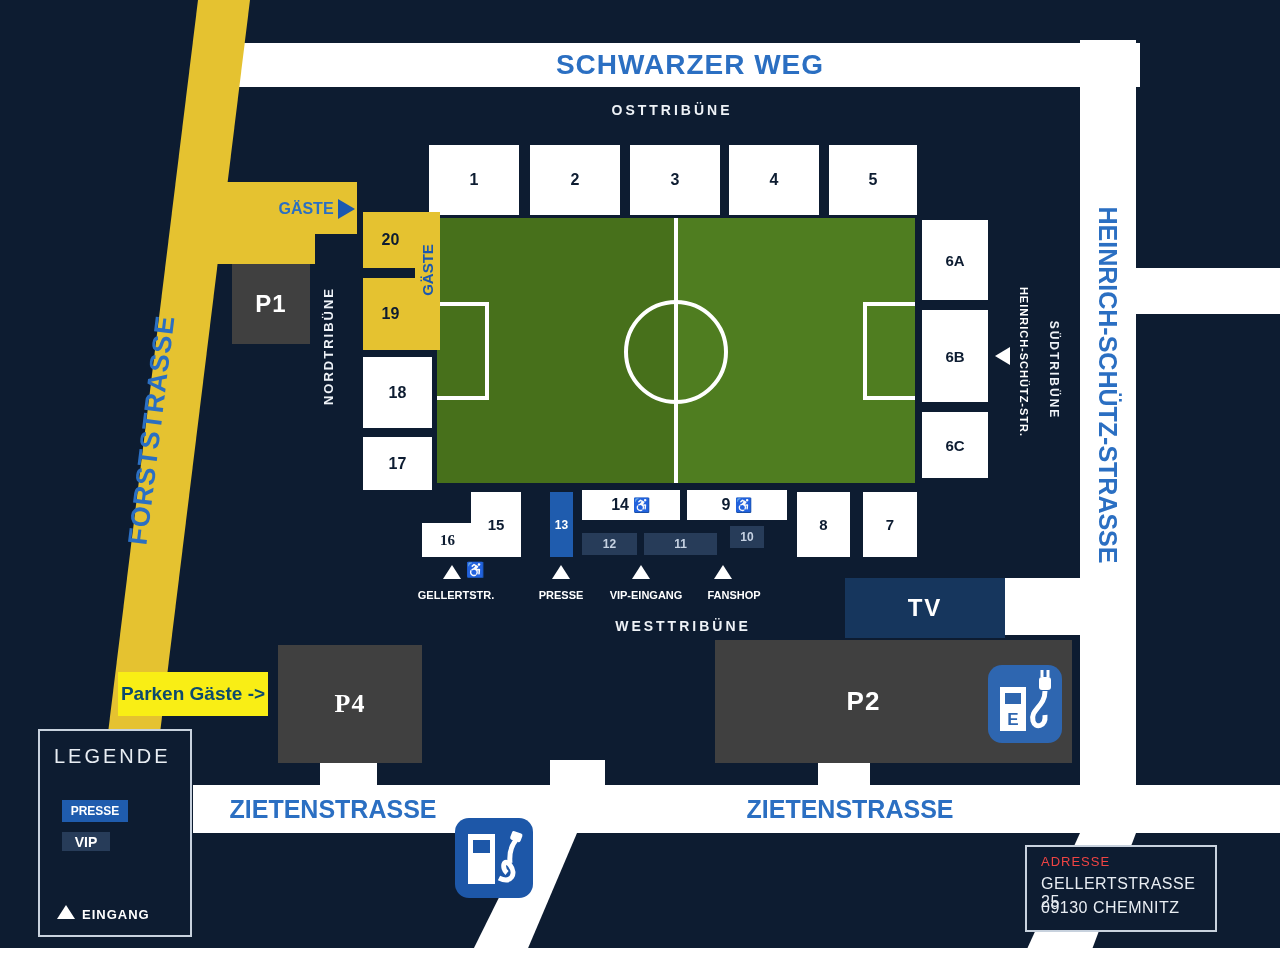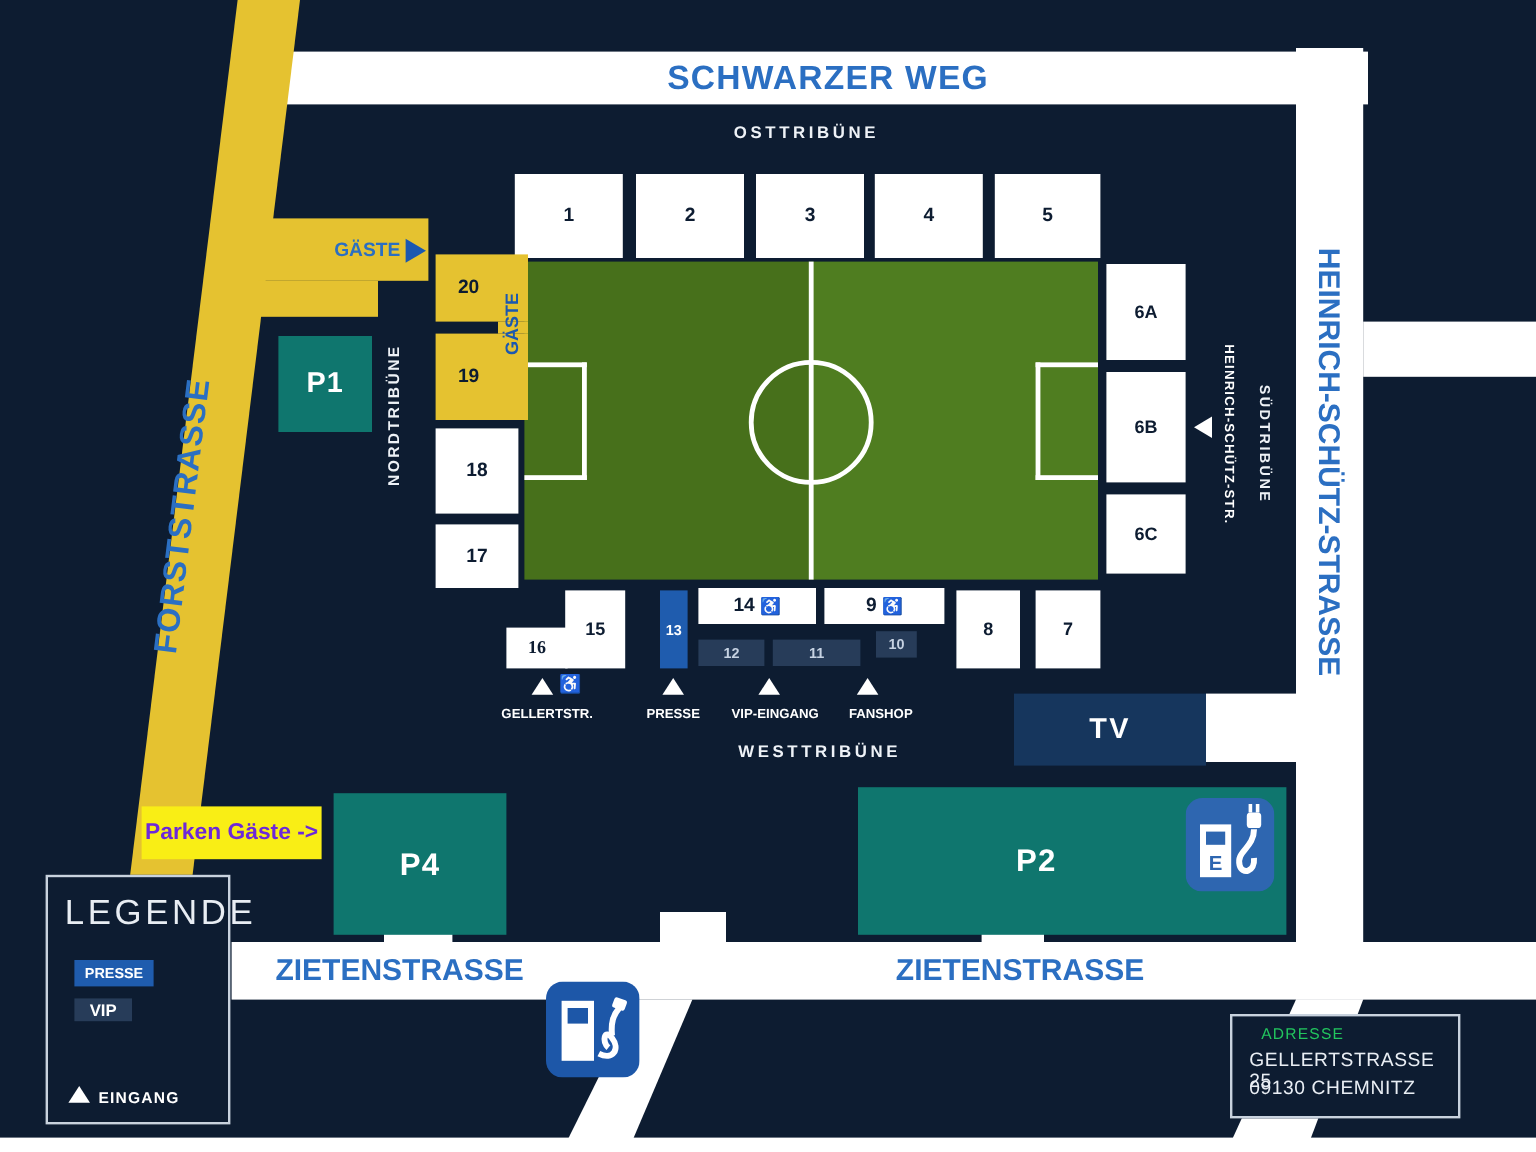--- a/index.html
+++ b/index.html
@@ -6,21 +6,21 @@
   #map{position:relative;width:1280px;height:960px;background:#0d1c31;overflow:hidden;
        font-family:"Liberation Sans", sans-serif;}
   .abs{position:absolute;}
   .z1{z-index:1}.z2{z-index:2}.z3{z-index:3}.z4{z-index:4}.z6{z-index:6}
   .white{background:#ffffff;}
   .yellow{background:#e5c230;}
   .box{display:flex;align-items:center;justify-content:center;font-weight:bold;}
   .sec{background:#ffffff;color:#0d1c31;font-size:16px;}
   .ysec{background:#e5c230;color:#0d1c31;font-size:16px;}
   .vipbox{background:#273c59;color:#c6d2e2;font-size:12px;}
-  .pbox{background:#0f766e;color:#ffffff;font-size:26px;letter-spacing:1px;margin-top:16px;}
+  .pbox{background:#404040;color:#ffffff;font-size:26px;letter-spacing:1px;}
   .lbl{position:absolute;white-space:nowrap;font-weight:bold;transform:translate(-50%,-50%);}
   .vup{transform:translate(-50%,-50%) rotate(-90deg);}
   .vdown{transform:translate(-50%,-50%) rotate(90deg);}
   .street{color:#2b6fc2;}
   .standlbl{color:#eef2f7;font-weight:600;letter-spacing:3px;font-size:14px;}
   .tri-up{width:0;height:0;border-left:9px solid transparent;border-right:9px solid transparent;border-bottom:14px solid #ffffff;}
   .tri-left{width:0;height:0;border-top:9px solid transparent;border-bottom:9px solid transparent;border-right:15px solid #ffffff;}
   .tri-right{width:0;height:0;border-top:10px solid transparent;border-bottom:10px solid transparent;border-left:17px solid #1b58b0;}
   .entlbl{color:#ffffff;font-size:11px;}
   .chip{display:flex;align-items:center;justify-content:center;color:#fff;font-weight:bold;}
@@ -152,21 +152,21 @@
   <div class="abs z4 tri-up" style="left:552px;top:565px;"></div>
   <div class="lbl z4 entlbl" style="left:561px;top:595px;">PRESSE</div>
   <div class="abs z4 tri-up" style="left:632px;top:565px;"></div>
   <div class="lbl z4 entlbl" style="left:646px;top:595px;">VIP-EINGANG</div>
   <div class="abs z4 tri-up" style="left:714px;top:565px;"></div>
   <div class="lbl z4 entlbl" style="left:734px;top:595px;">FANSHOP</div>
 
   <div class="abs z3 box pbox" style="left:232px;top:264px;width:78px;height:80px;font-size:24px;">
       <span>P1</span>
     </div>
-  <div class="abs z3 box pbox" style="left:278px;top:645px;width:144px;height:118px;">
+  <div class="abs z3 box pbox" style="left:278px;top:645px;width:144px;height:118px;font-family:Liberation Serif, serif;">
       <span>P4</span>
     </div>
   <div class="abs z3 box pbox" style="left:715px;top:640px;width:357px;height:123px;">
       <span style="margin-right:60px;">P2</span>
     </div>
   <div class="abs z3 box" style="left:845px;top:578px;width:160px;height:60px;background:#16365d;color:#fff;font-size:24px;font-weight:bold;letter-spacing:2px;">
       <span>TV</span>
     </div>
 
   <svg class="abs z4" style="left:988px;top:665px;" width="74" height="78" viewBox="0 0 74 78">
@@ -183,34 +183,34 @@
   <svg class="abs z4" style="left:455px;top:818px;" width="78" height="80" viewBox="0 0 78 80">
     <rect x="0" y="0" width="78" height="80" rx="14" fill="#1d57a8"></rect>
     <rect x="13" y="16" width="27" height="50" fill="#ffffff"></rect>
     <rect x="18" y="22" width="17" height="13" fill="#1d57a8"></rect>
     <path d="M44 60 C56 66 62 56 55 47 C49 39 46 50 52 55" stroke="#ffffff" stroke-width="5" fill="none"></path>
     <path d="M55 45 C54 34 56 28 61 22" stroke="#ffffff" stroke-width="5" fill="none"></path>
     <rect x="56" y="14" width="11" height="9" rx="2" fill="#ffffff" transform="rotate(20 61 18)"></rect>
   </svg>
 
   <div class="abs z4 box" style="left:118px;top:672px;width:150px;height:44px;background:#f9ee15;">
-    <span style="color:#6d28d9;font-size:19px;font-weight:bold;">Parken Gäste -&gt;</span>
+    <span style="color:#0c4a6e;font-size:19px;font-weight:bold;">Parken Gäste -&gt;</span>
   </div>
 
   <div class="abs z6" style="left:38px;top:729px;width:154px;height:208px;background:#0d1c31;border:2px solid #c8d2de;box-sizing:border-box;">
-    <div class="abs" style="left:14px;top:14px;color:#e8edf3;font-size:29px;letter-spacing:3px;font-weight:400;">LEGENDE</div>
+    <div class="abs" style="left:14px;top:14px;color:#e8edf3;font-size:20px;letter-spacing:3px;font-weight:400;">LEGENDE</div>
     <div class="abs chip" style="left:22px;top:69px;width:66px;height:22px;background:#1f5cae;font-size:12px;">
         <span>PRESSE</span>
       </div>
     <div class="abs chip" style="left:22px;top:101px;width:48px;height:19px;background:#273c59;font-size:14px;">
         <span>VIP</span>
       </div>
     <div class="abs tri-up" style="left:17px;top:174px;"></div>
     <div class="abs" style="left:42px;top:176px;color:#ffffff;font-size:13px;font-weight:bold;letter-spacing:1px;">EINGANG</div>
   </div>
 
   <div class="abs z6" style="left:1025px;top:845px;width:192px;height:87px;background:#0d1c31;border:2px solid #c8d2de;box-sizing:border-box;">
-    <div class="abs" style="left:24px;top:7px;color:#22c55e;font-size:13px;letter-spacing:1px;">ADRESSE</div>
+    <div class="abs" style="left:14px;top:7px;color:#ef4444;font-size:13px;letter-spacing:1px;">ADRESSE</div>
     <div class="abs" style="left:14px;top:28px;color:#e9eef4;font-size:16px;letter-spacing:0.5px;">GELLERTSTRASSE 25</div>
     <div class="abs" style="left:14px;top:52px;color:#e9eef4;font-size:16px;letter-spacing:0.5px;">09130 CHEMNITZ</div>
   </div>
 
 </div>
 
 </body></html>

